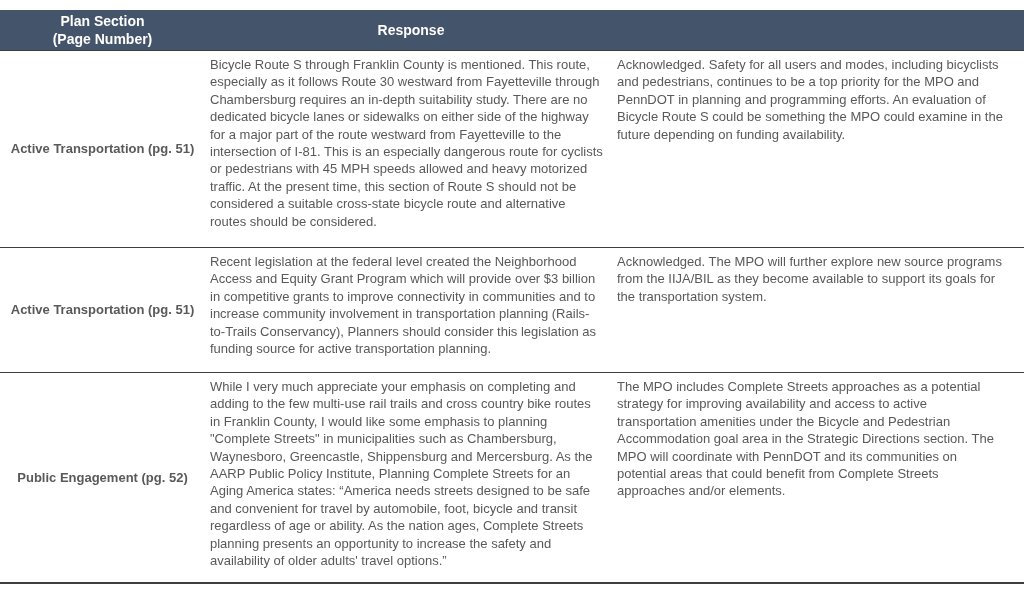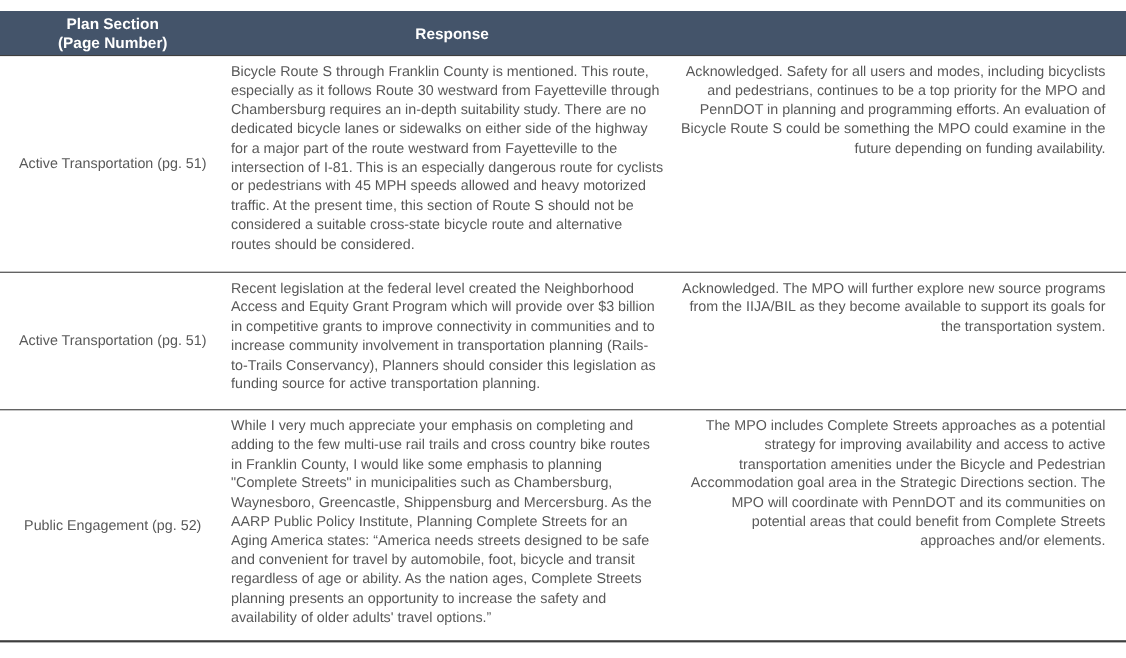--- a/index.html
+++ b/index.html
@@ -36,26 +36,27 @@
   #rows .row:nth-child(1){min-height:196px;}
   #rows .row:nth-child(2){min-height:124px;}
   #rows .row:nth-child(3){min-height:209px;}
   .c1{width:205px;box-sizing:border-box;}
   .c2{width:407px;box-sizing:border-box;}
   .c3{width:412px;box-sizing:border-box;}
   .cell.plan{
     display:flex;align-items:center;justify-content:center;
     text-align:center;
     padding:2px 4px;
+    font-weight:bold;
   }
   .cell.body{
     padding:5px 8px 5px 5px;
     text-align:left;
   }
-  .c3.cell.body{padding-right:19px;text-align:right;}
+  .c3.cell.body{padding-right:19px;}
 </style>
 </head>
 <body>
 
 <div class="table">
   <div class="hrow">
     <div class="hcell c1">Plan Section
 (Page Number)</div>
     <div class="hcell c3">Response</div>
   </div>

